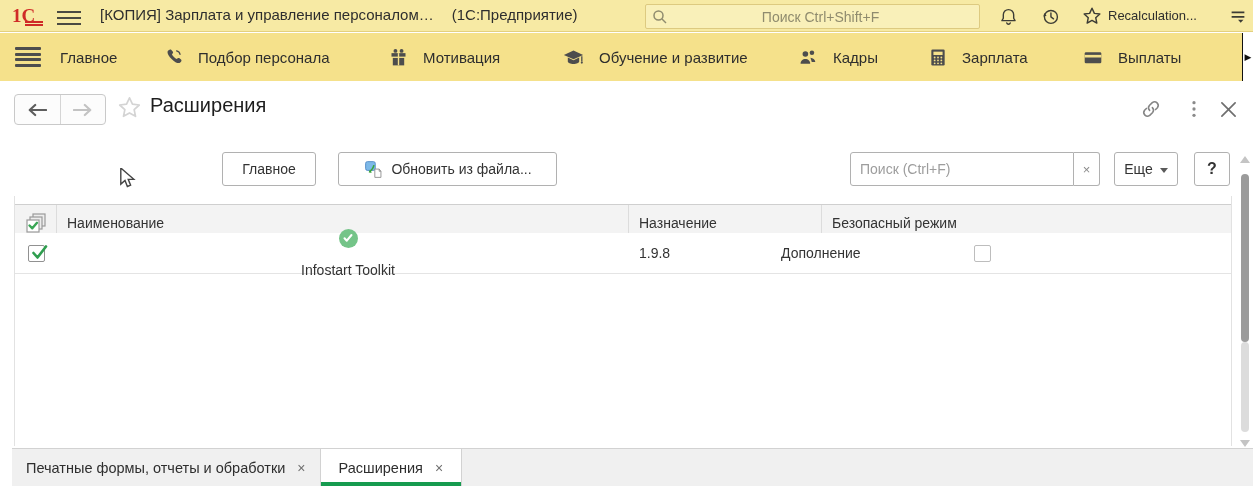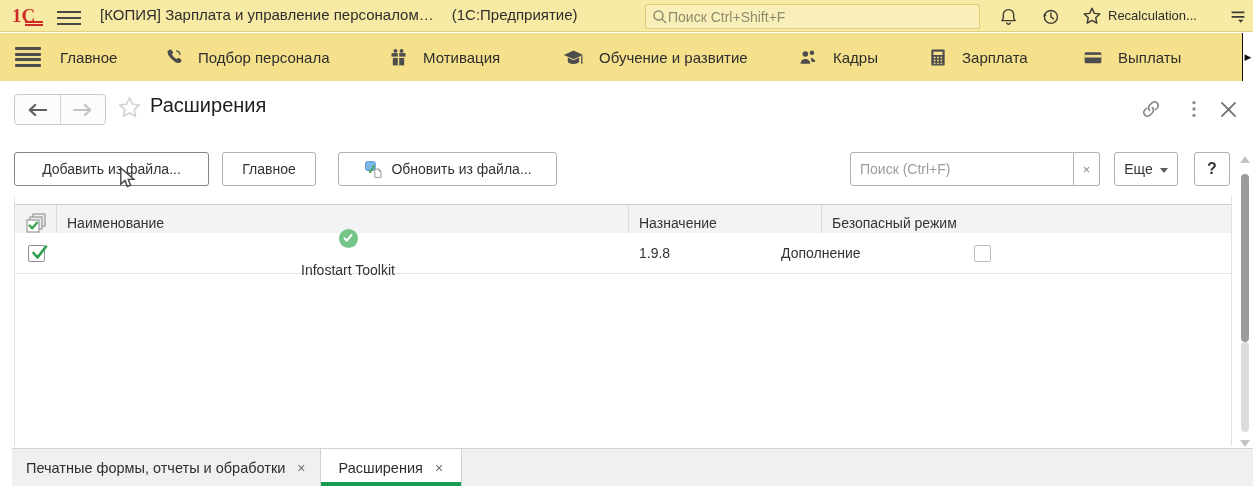--- a/index.html
+++ b/index.html
@@ -6,21 +6,21 @@
   html,body { width:1253px; height:486px; font-family:"Liberation Sans", sans-serif; background:#fff; overflow:hidden; }
   #app { position:relative; width:1253px; height:486px; background:#fff; }
 
   
   .titlebar { position:absolute; left:0; top:0; width:1253px; height:32px; background:#f7eaa4; border-bottom:1px solid #e3d07e; display:flex; align-items:center; }
   .logo-1c { position:absolute; left:12px; top:5px; width:34px; height:22px; }
   .tb-burger { position:absolute; left:57px; top:7px; width:24px; height:18px; cursor:pointer; }
   .tb-burger div { height:2px; background:#4a4a42; margin:4px 0; }
   .tb-title { position:absolute; left:100px; top:6px; font-size:15px; color:#2e2e2e; display:flex; gap:18px; white-space:nowrap; }
   .tb-search { position:absolute; left:645px; top:4px; width:335px; height:25px; background:#f9f0b9; border:1px solid #ddca80; border-radius:2px; display:flex; align-items:center; padding:0 6px; }
-  .tb-search input { flex:1; border:none; background:transparent; outline:none; font-size:14px; color:#7f1d1d; font-family:"Liberation Sans",sans-serif; }
+  .tb-search input { flex:1; border:none; background:transparent; outline:none; font-size:14px; color:#7f1d1d; font-family:"Liberation Sans",sans-serif;text-align:center; }
   .tb-search input::placeholder { color:#8f8b6e; }
   .tb-ico { position:absolute; top:5px; width:24px; height:22px; display:flex; align-items:center; justify-content:center; cursor:pointer; }
   .tb-user { position:absolute; left:1108px; top:8px; font-size:13px; color:#2e2e2e; white-space:nowrap; cursor:pointer; }
 
   
   .menubar { position:absolute; left:0; top:33px; width:1253px; height:48px; background:#f5e18b; }
   .mb-item { position:absolute; top:0; height:48px; display:flex; align-items:center; gap:14px; cursor:pointer; }
   .mb-item .lbl { font-size:15px; color:#2e2e2e; white-space:nowrap; }
   .mb-burger { position:absolute; left:15px; top:14px; width:26px; height:20px; cursor:pointer; }
   .mb-burger div { height:3px; background:#4d4d4d; margin:0 0 2.6px 0; border-radius:1px; }
@@ -254,23 +254,20 @@
           <circle cx="3" cy="18" r="1.8" fill="#8a8a8a"></circle>
         </svg>
     </div>
     <div class="ph-right" style="left:1214px">
       <svg width="17" height="17" viewBox="0 0 18 18">
           <path d="M2 2l14 14M16 2L2 16" stroke="#6f6f6f" stroke-width="1.8" stroke-linecap="round"></path>
         </svg>
     </div>
   </div>
 
-  <div class="btn primary" style="left:14px; width:195px;">
-    <span>Добавить из файла...</span>
-  </div>
   <div class="btn" style="left:222px; width:94px;">
     <span>Главное</span>
   </div>
   <div class="btn" style="left:338px; width:219px;">
     <svg width="21" height="21" viewBox="0 0 24 24">
       <rect x="3" y="3" width="11" height="10" rx="2" fill="#7db9e8" stroke="#4a86c5" stroke-width="1"></rect>
       <path d="M15 18.5l-2-7 7 2-2 1.5z" fill="#fff" opacity="0"></path>
       <path d="M12.5 7c-1 4-2.5 6-5.5 7.5" stroke="#3aa63a" stroke-width="1.8" fill="none"></path>
       <path d="M9 13l-2.6 2.2 3.4.8z" fill="#3aa63a"></path>
       <path d="M13.5 11.5h5l2 2.5v7h-7z" fill="#fff" stroke="#8a8a8a" stroke-width="1"></path>

